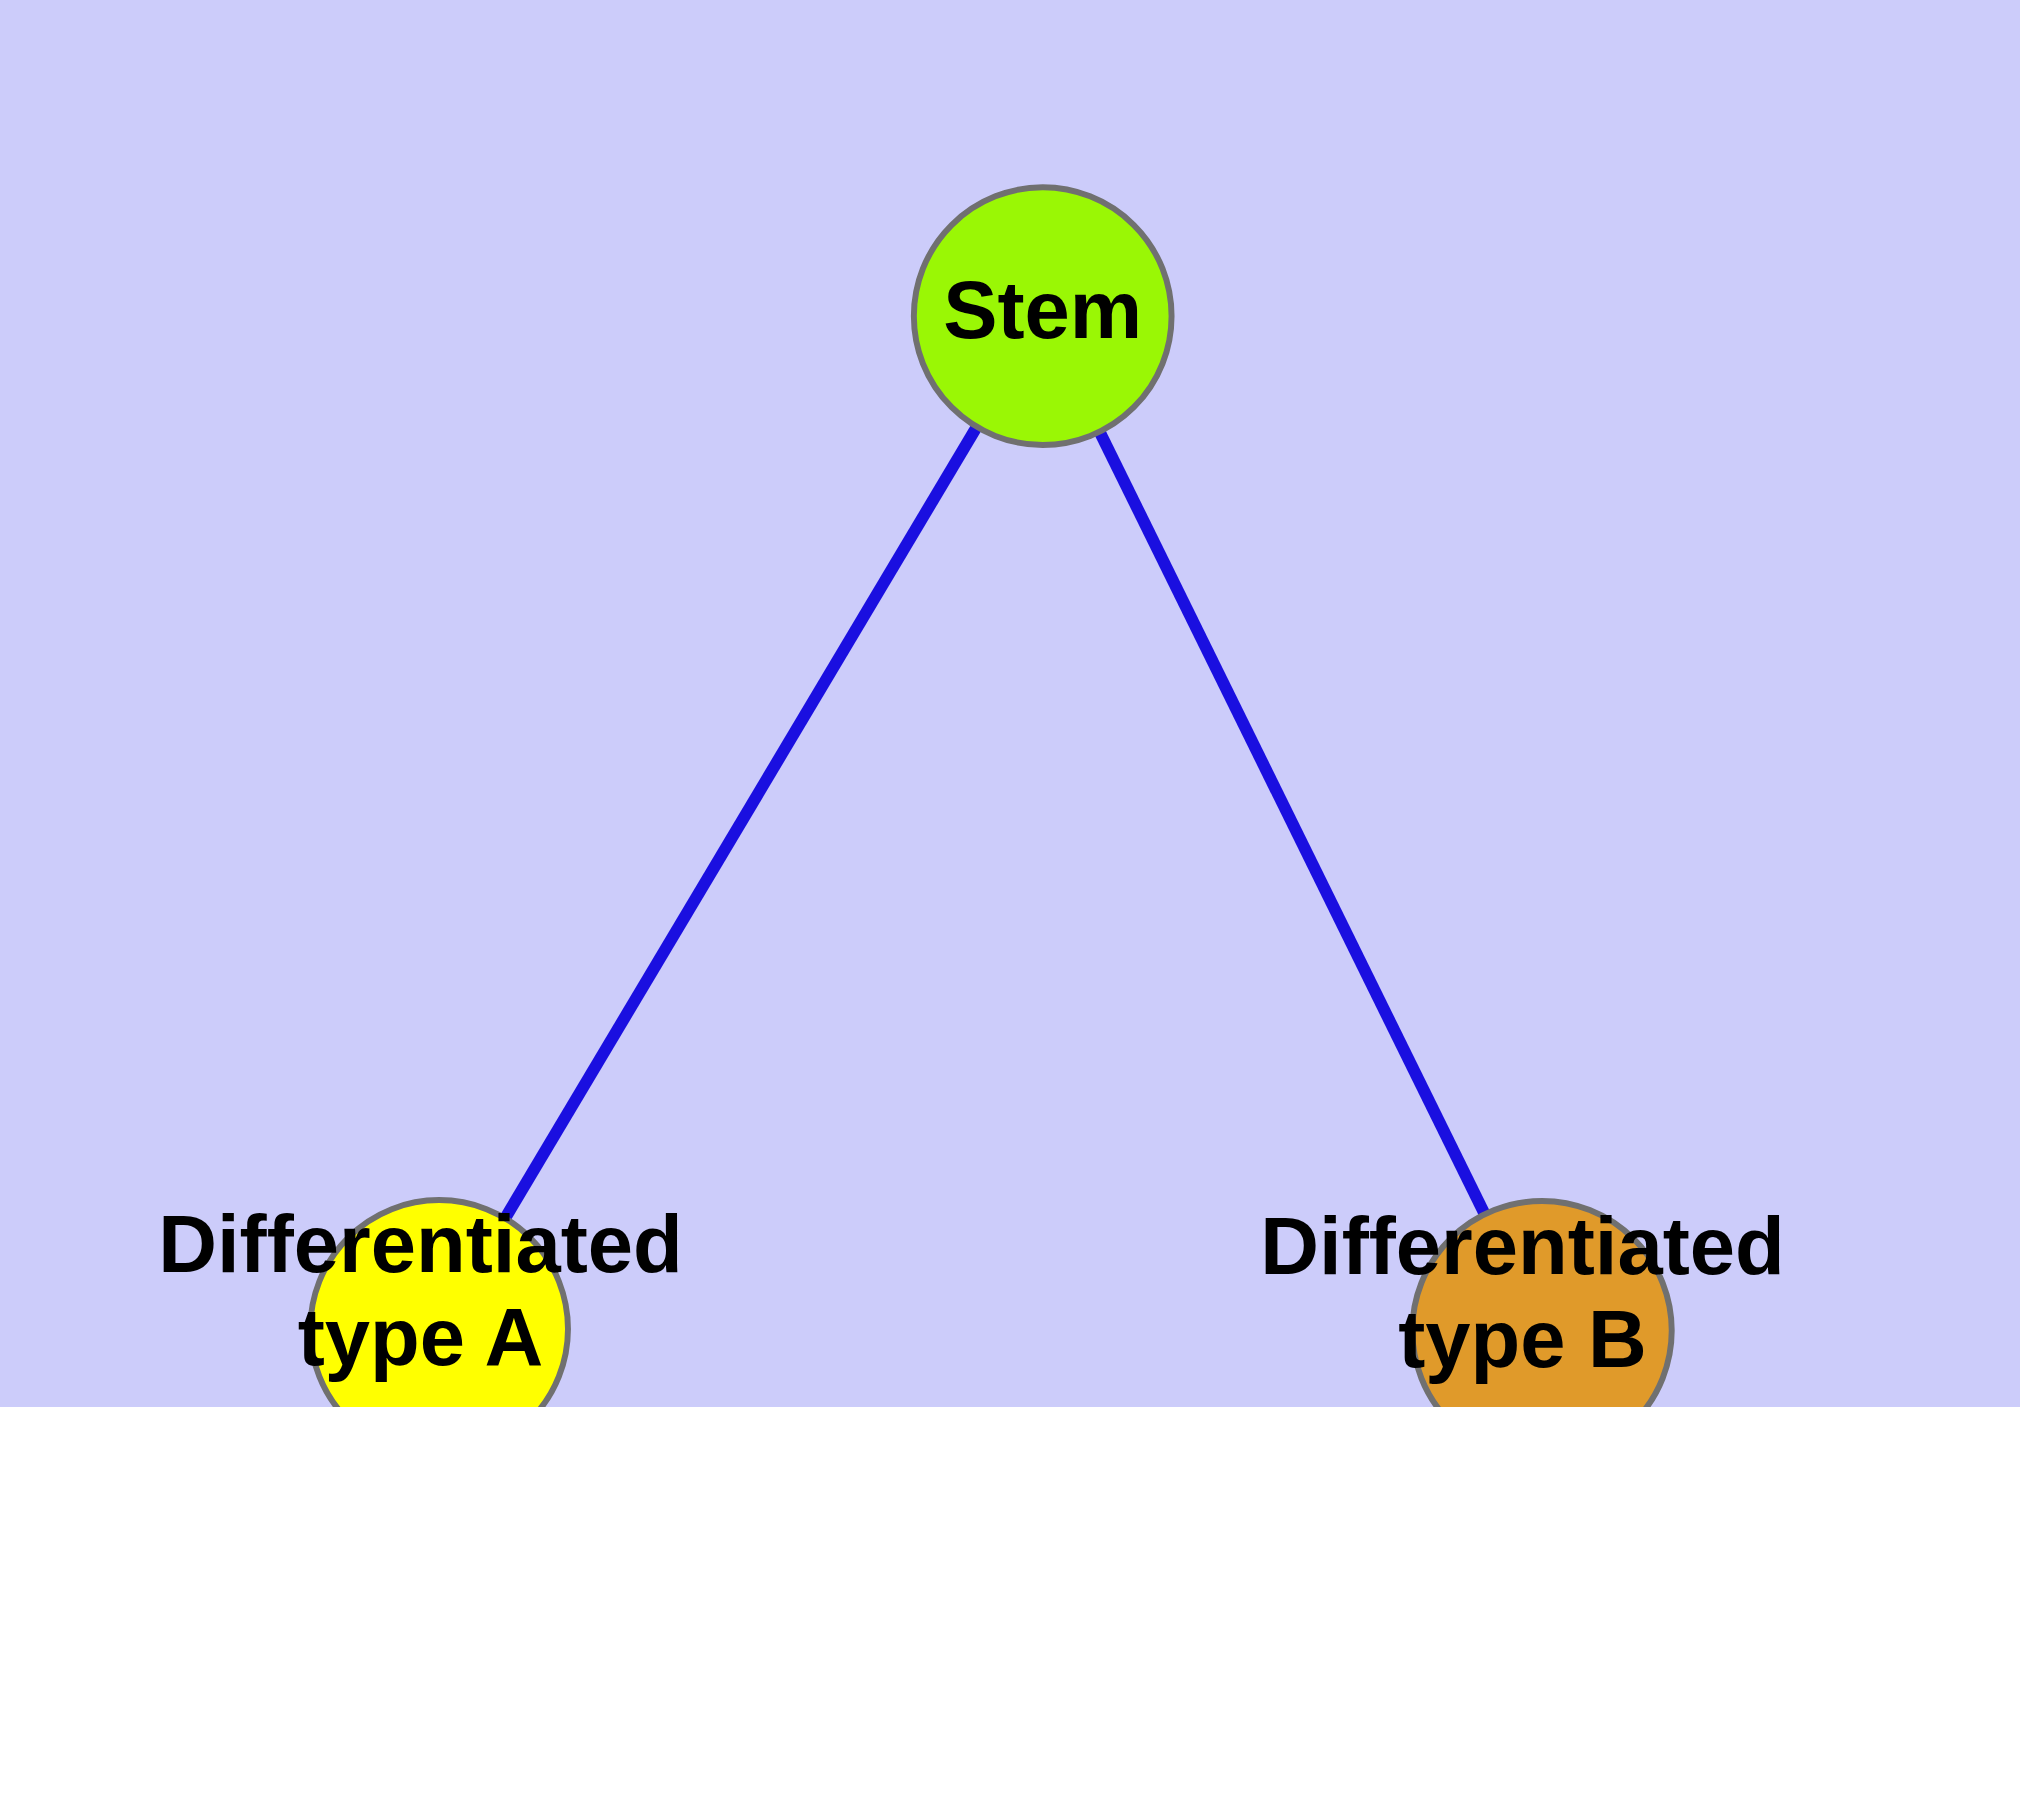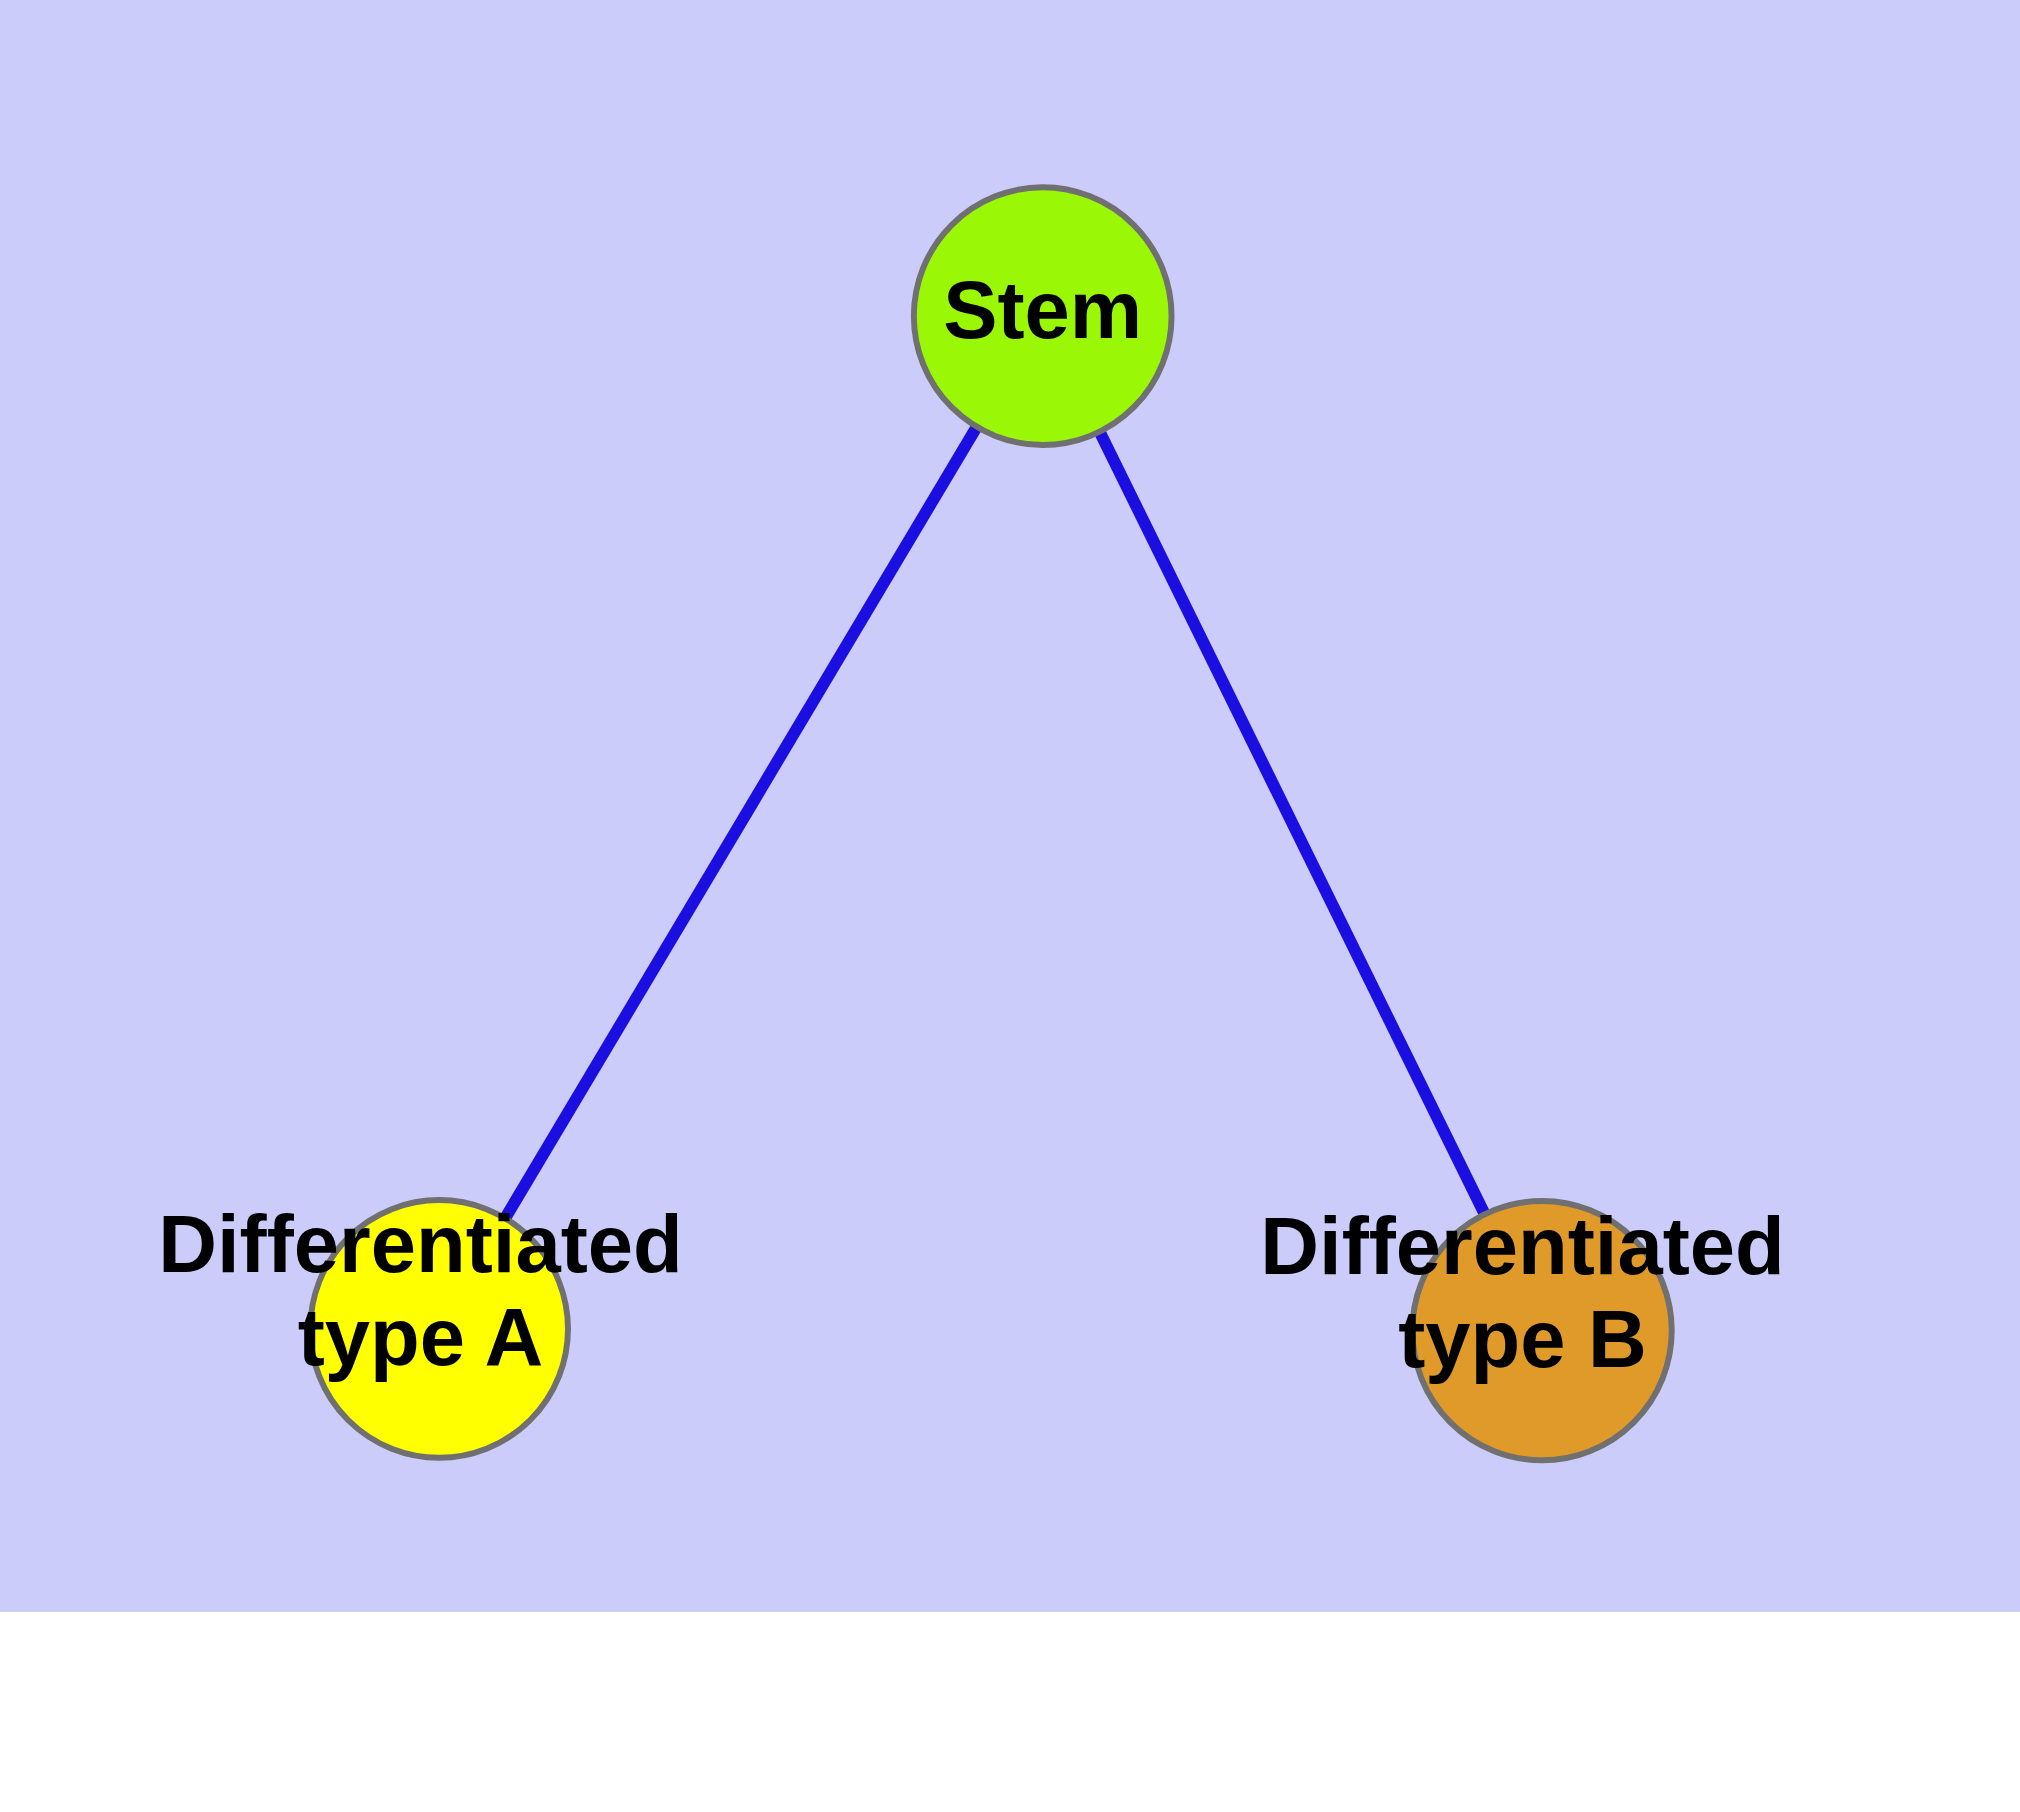--- a/index.html
+++ b/index.html
@@ -27,21 +27,21 @@
     font-family: "Liberation Sans", sans-serif;
     font-weight: bold;
     fill: #000000;
     text-anchor: middle;
     dominant-baseline: middle;
   }
 </style>
 </head>
 <body>
 
-<div id="canvas" style="width: 2021px; height: 1612px;">
+<div id="canvas" style="width: 2021px; height: 1407px;">
   <svg id="graph-svg" viewBox="0 0 2384 2138" preserveAspectRatio="none" style="width: 2021px; height: 1812px;">
     <rect id="bg-rect" x="0" y="0" width="2384" height="2138" fill="#ccccfa"></rect>
     <g id="edge-layer">
         <line x1="1230" y1="373" x2="518" y2="1568" stroke="#1a0fe0" stroke-width="14" stroke-linecap="butt"></line>
         <line x1="1230" y1="373" x2="1819" y2="1570" stroke="#1a0fe0" stroke-width="14" stroke-linecap="butt"></line>
       </g>
     <g id="node-layer">
         <circle cx="1230" cy="373" r="152" fill="#9af705" stroke="#707070" stroke-width="7"></circle>
         <circle cx="518" cy="1568" r="152" fill="#ffff00" stroke="#707070" stroke-width="7"></circle>
         <circle cx="1819" cy="1570" r="153" fill="#e09a2a" stroke="#707070" stroke-width="7"></circle>

